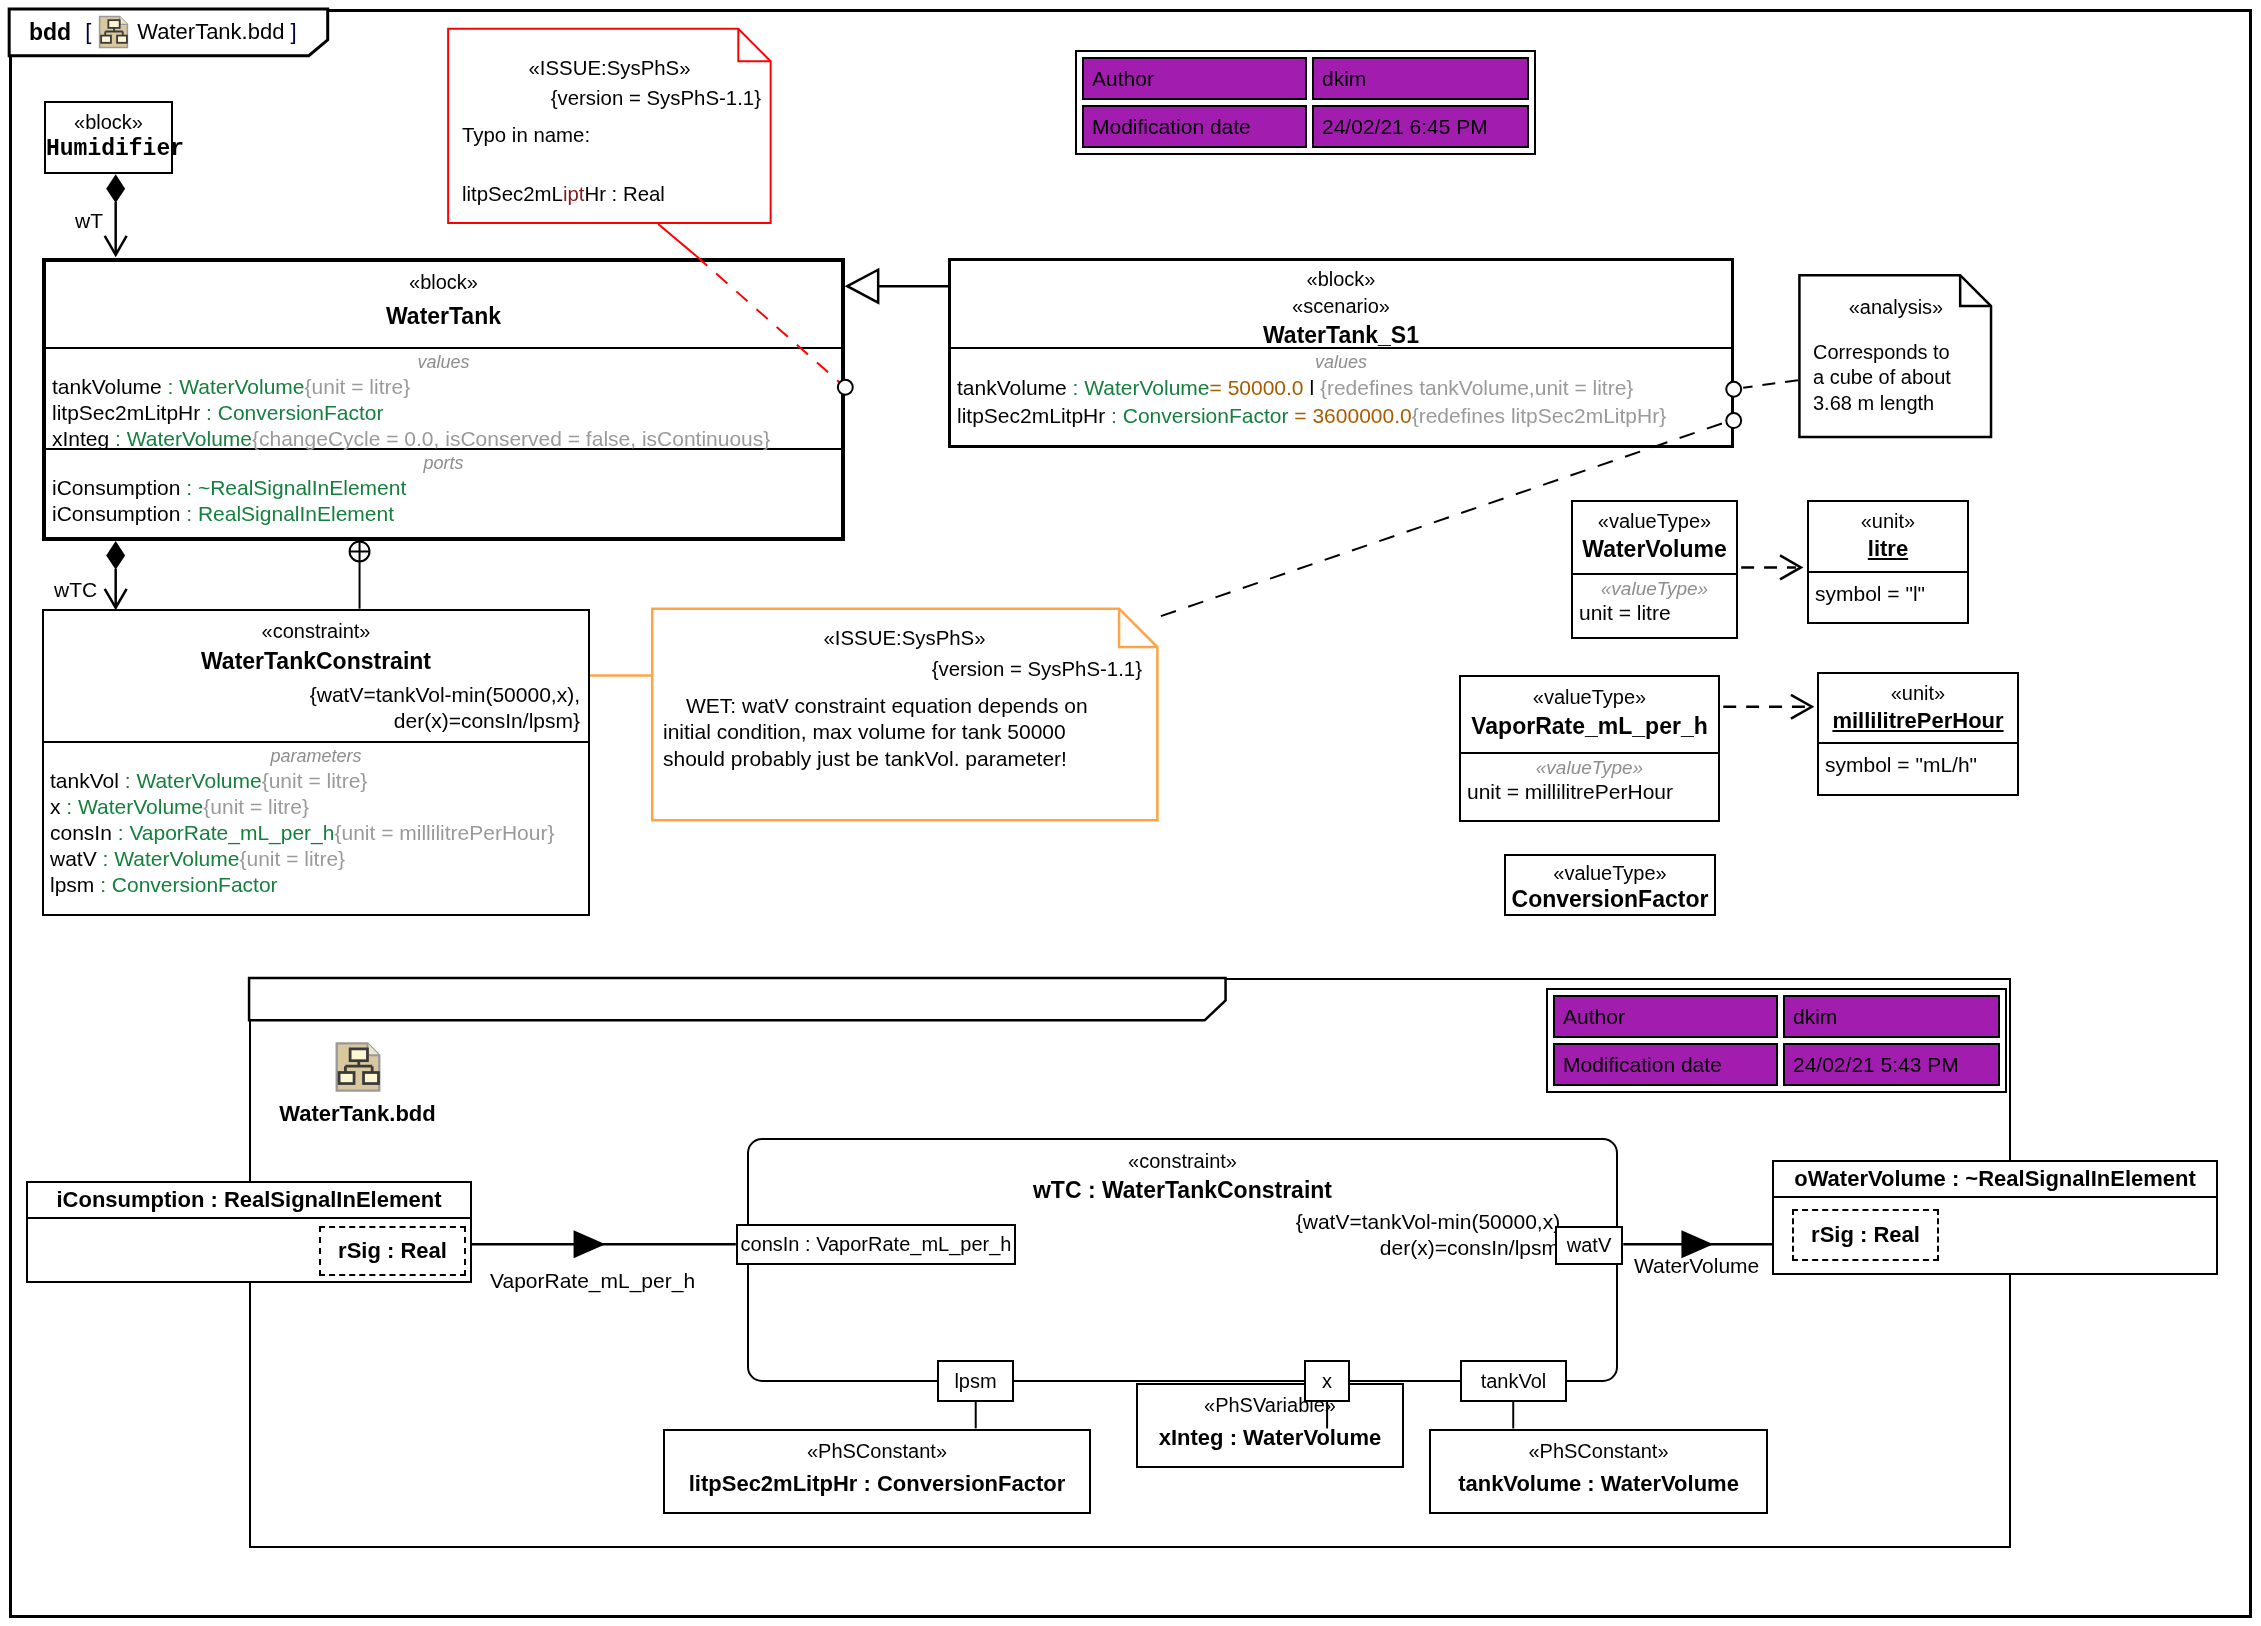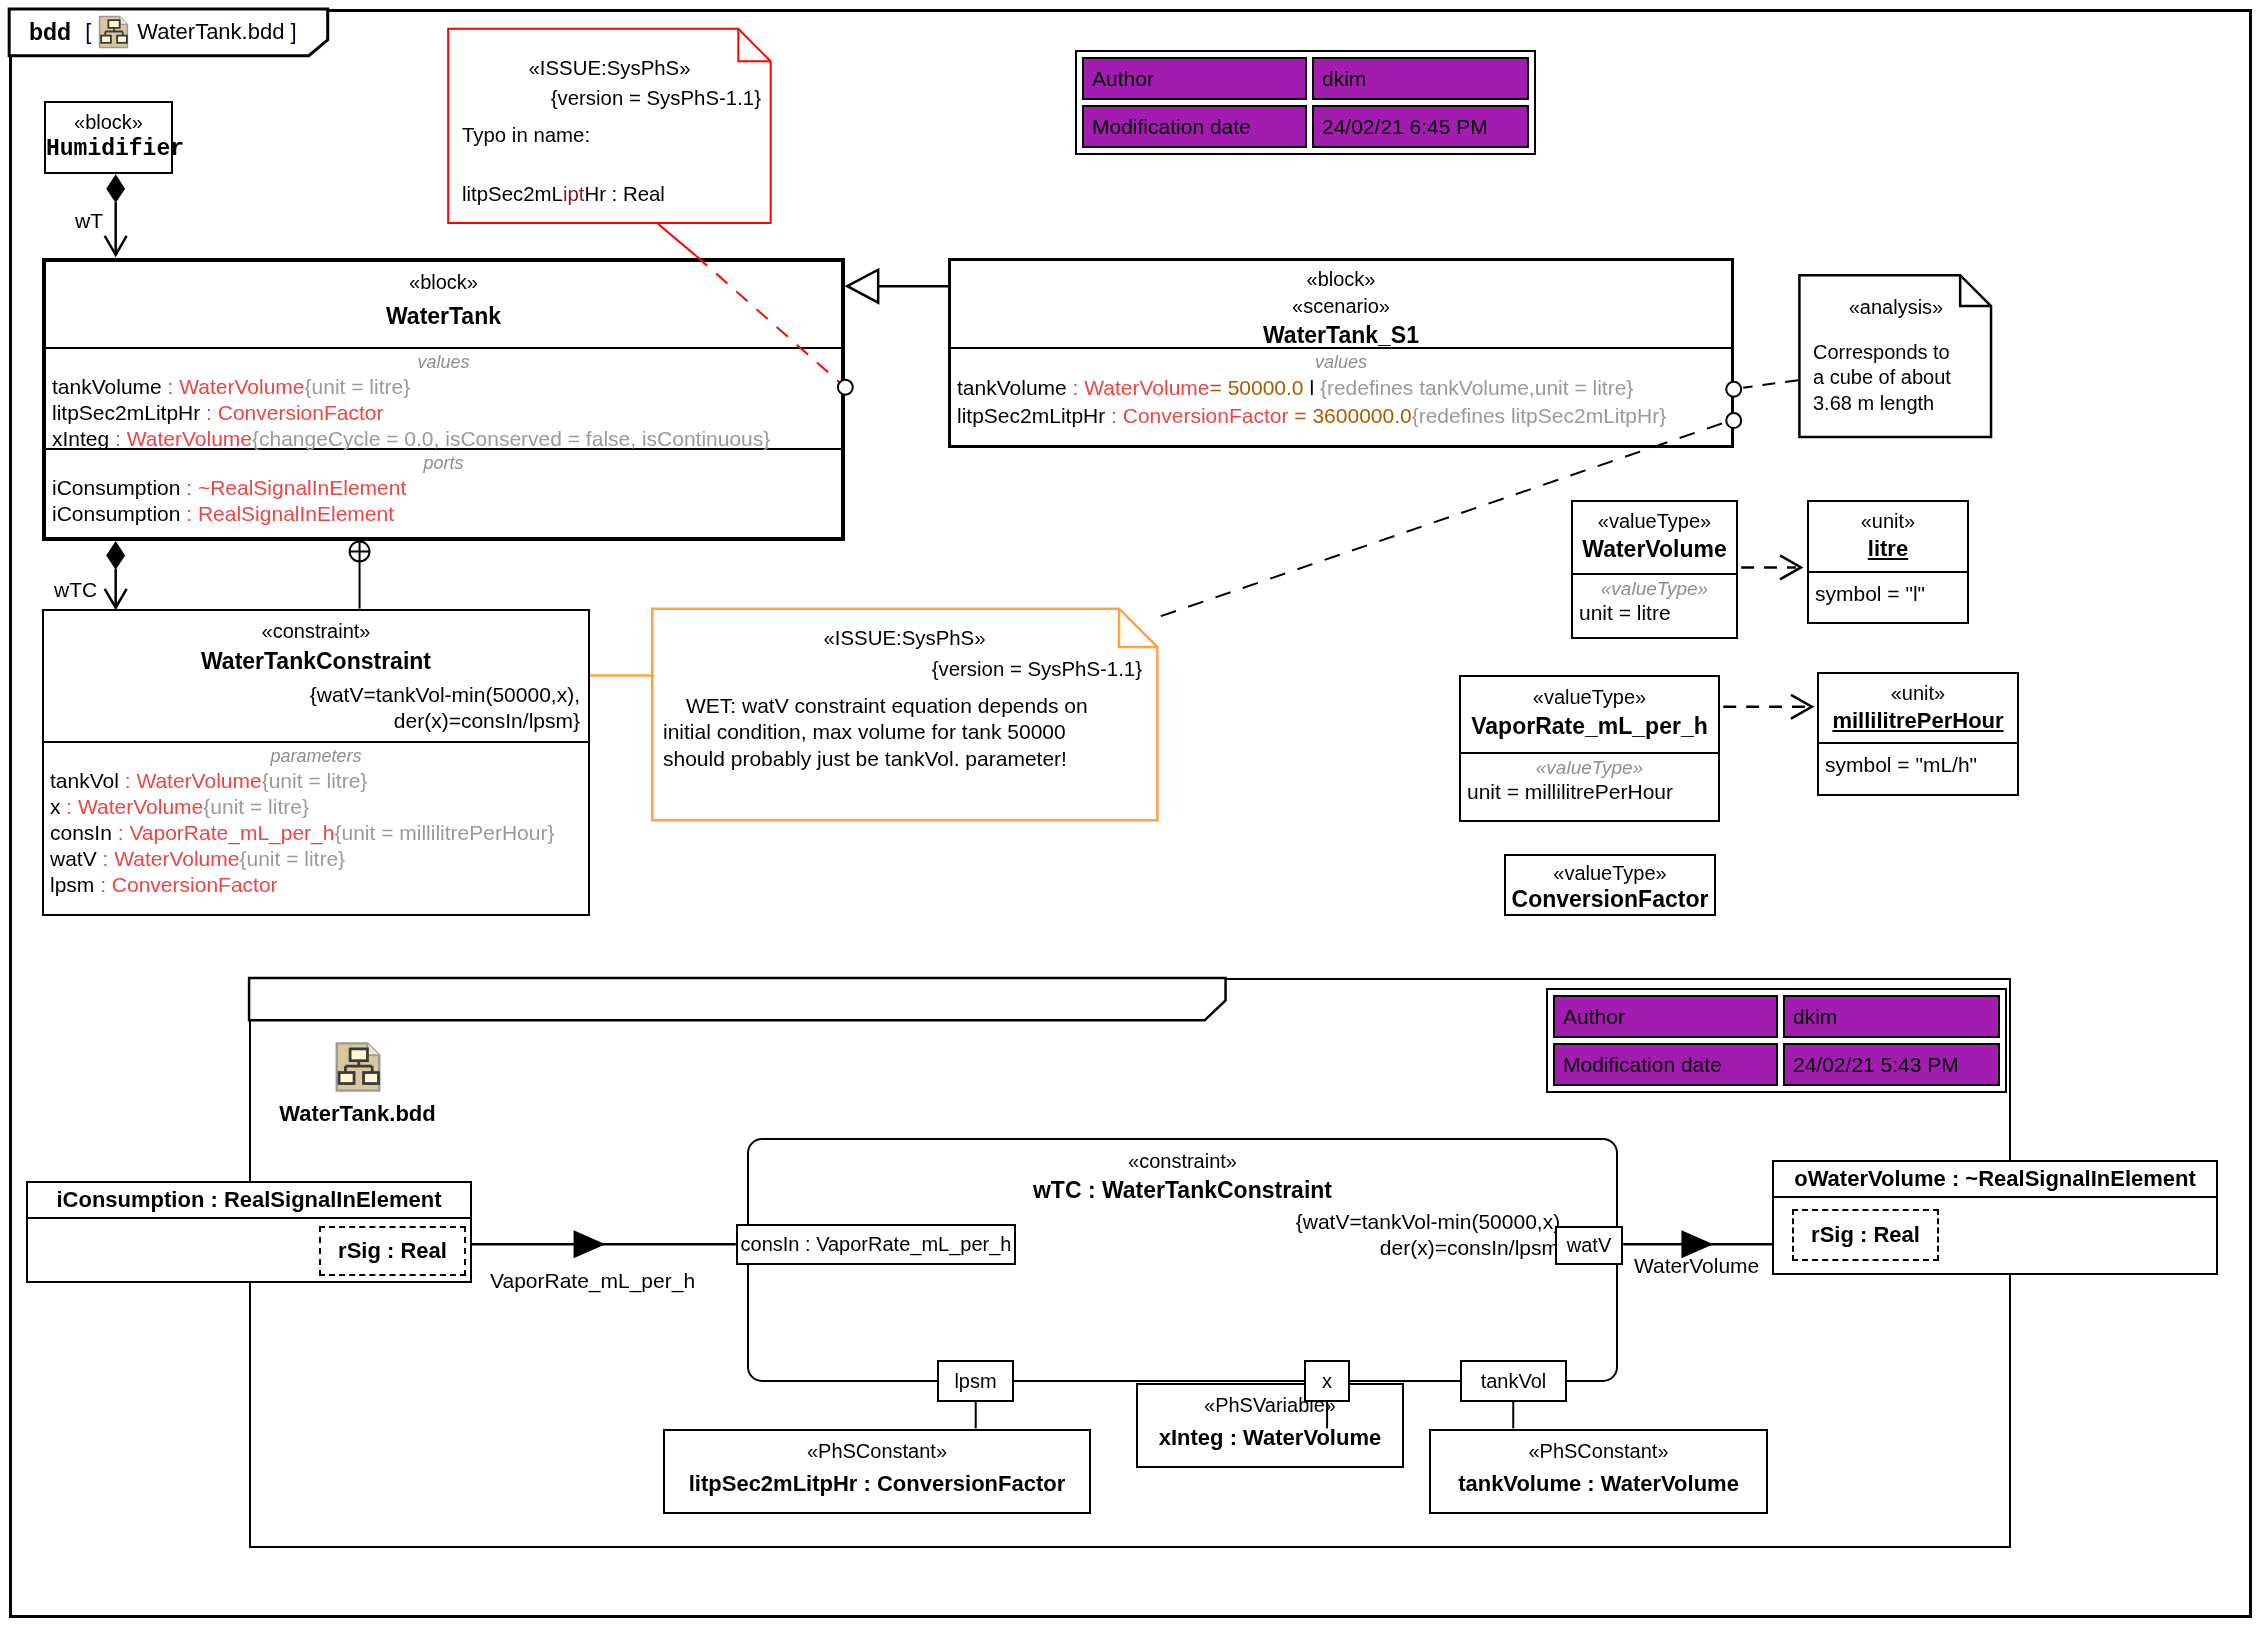--- a/index.html
+++ b/index.html
@@ -7,21 +7,21 @@
           font-family:"Liberation Sans",sans-serif;color:#000;}
   .abs{position:absolute;}
   .blk{position:absolute;background:#fff;border:2.5px solid #000;box-sizing:border-box;z-index:2;}
   .hd{text-align:center;}
   .st{font-size:20px;color:#000;line-height:24px;}
   .bnm{font-weight:bold;font-size:23px;line-height:27px;}
   .sec{border-top:2.5px solid #000;padding:2px 6px 0 6px;box-sizing:border-box;}
   .slbl{text-align:center;color:#8e8e8e;font-style:italic;font-size:18px;line-height:23px;}
   .row{font-size:21px;line-height:26px;white-space:nowrap;}
   .nm{color:#000;}
-  .ty{color:#ef4444;margin-top:20px;}
+  .ty{color:#15803d;margin-top:20px;}
   .br{color:#9a9a9a;}
   .ov{color:#a85c00;}
   .eq{font-size:21px;text-align:right;line-height:26px;white-space:nowrap;}
   .meta{position:absolute;border:2.5px solid #000;background:#fff;box-sizing:border-box;display:grid;
         grid-template-columns:225px 1fr;grid-template-rows:1fr 1fr;gap:5px;padding:5px;z-index:2;}
   .mc{border:2px solid #000;font-size:21px;display:flex;align-items:center;padding-left:8px;white-space:nowrap;background:#a21caf;}
   .port{position:absolute;background:#fff;border:2px solid #000;box-sizing:border-box;display:flex;
         align-items:center;justify-content:center;font-size:20px;z-index:6;white-space:nowrap;}
   .lbl{position:absolute;font-size:21px;z-index:6;white-space:nowrap;}
   .ntx{position:absolute;z-index:2;font-size:20.4px;white-space:nowrap;line-height:25px;}

